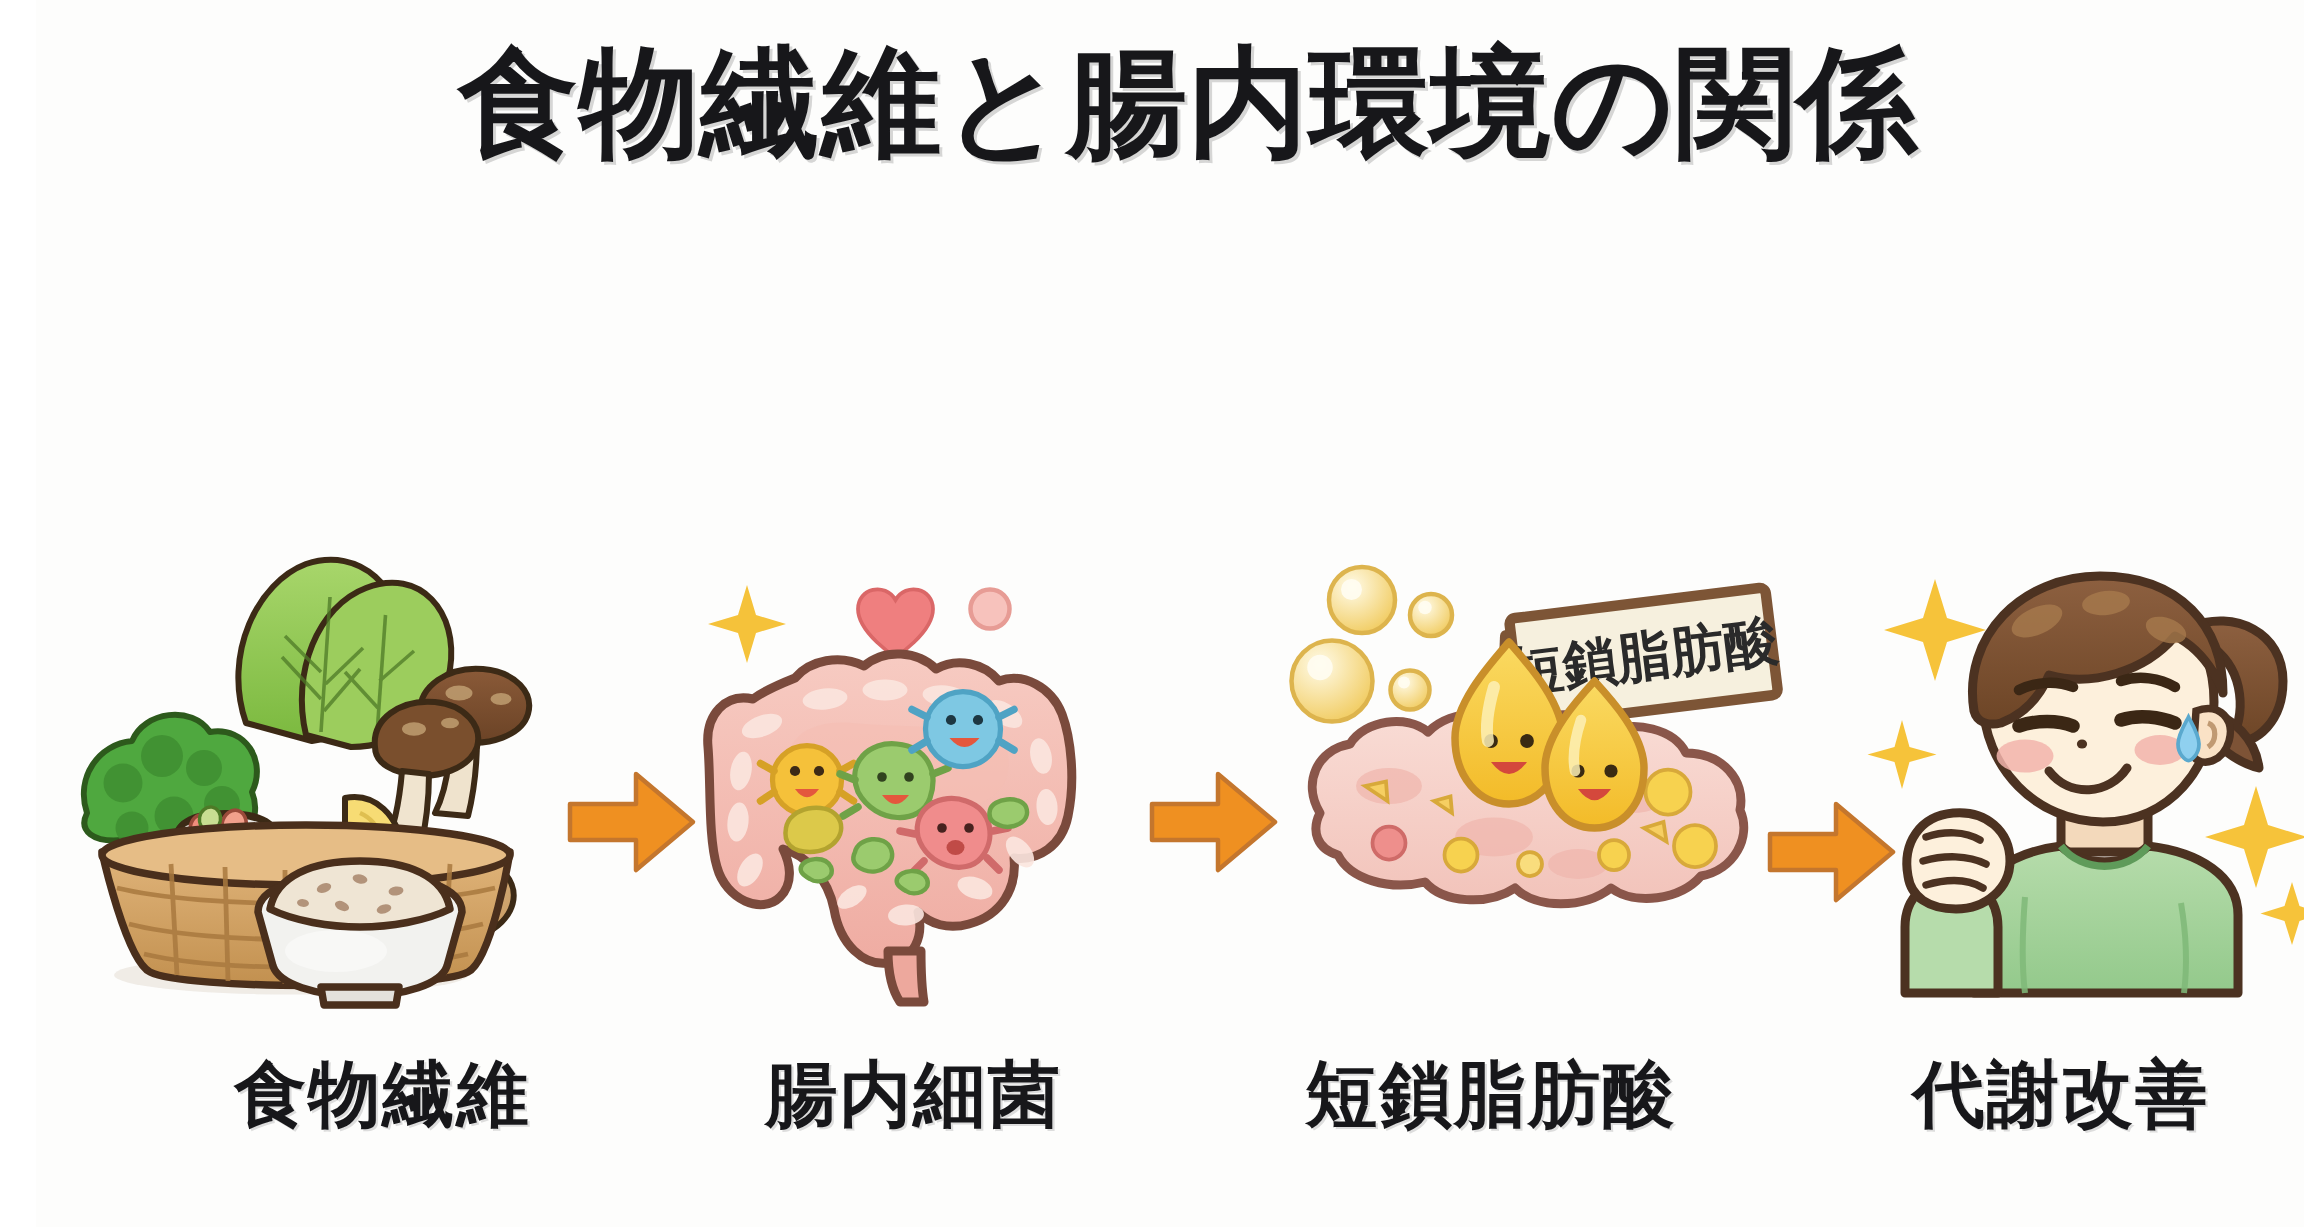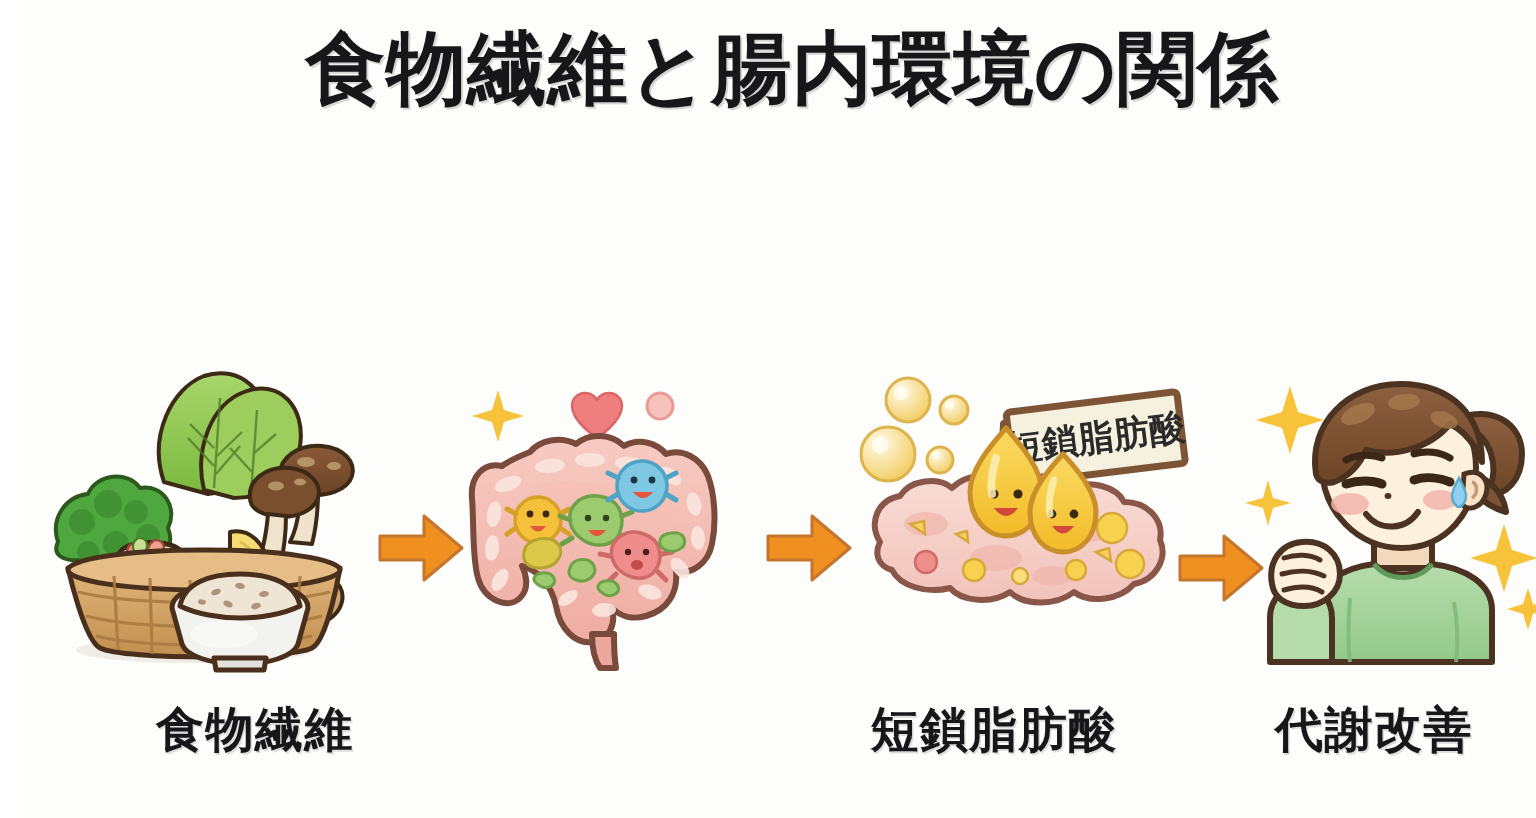--- a/index.html
+++ b/index.html
@@ -461,18 +461,19 @@
             <path d="M30 228 C44 224 58 224 68 230"></path>
           </g>
         </svg>
       </div>
     </div>
 
   </div>
 
   <div class="label" style="left:36px; width:390px;">食物繊維</div>
 
+  <div class="label" style="left:395px; width:380px;">腸内細菌</div>
 
   <div class="label" style="left:775px; width:390px;">短鎖脂肪酸</div>
 
   <div class="label" style="left:1160px; width:380px;">代謝改善</div>
 
 </div>
 
 </body></html>

